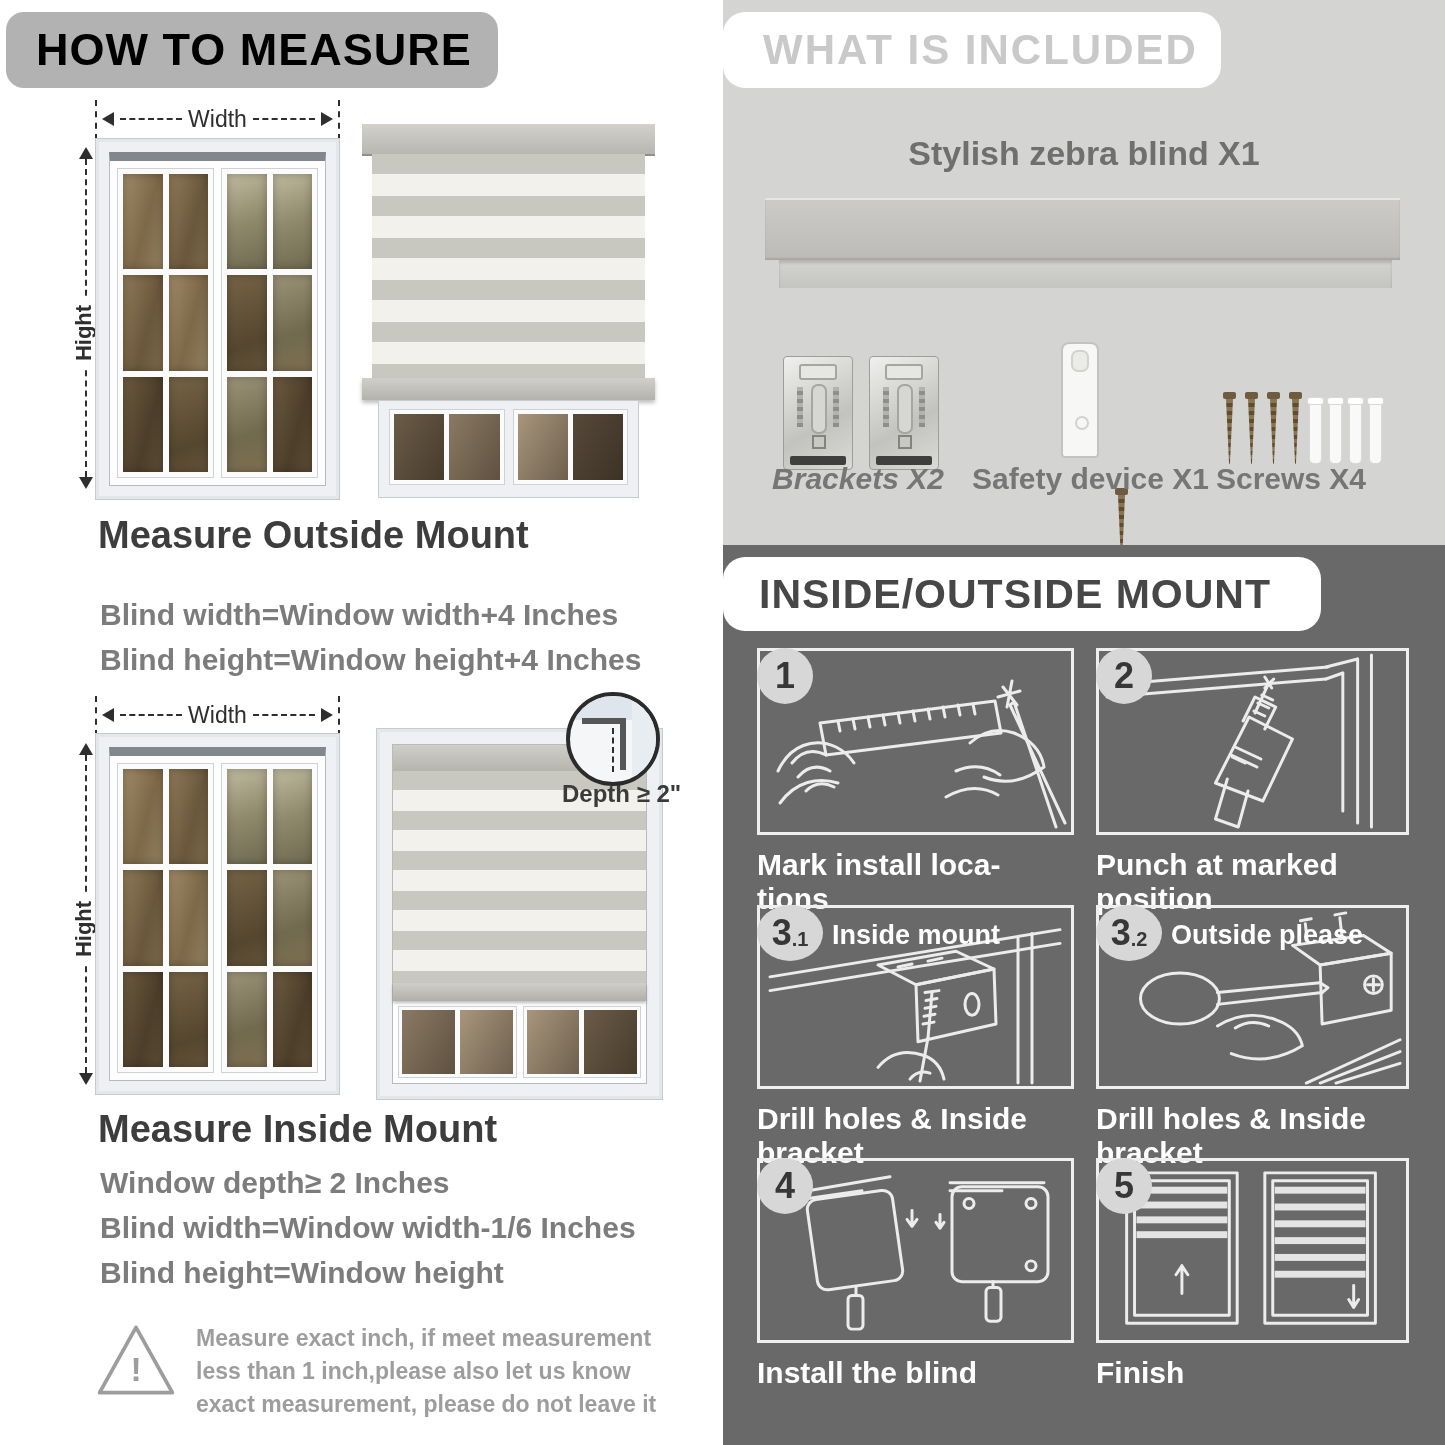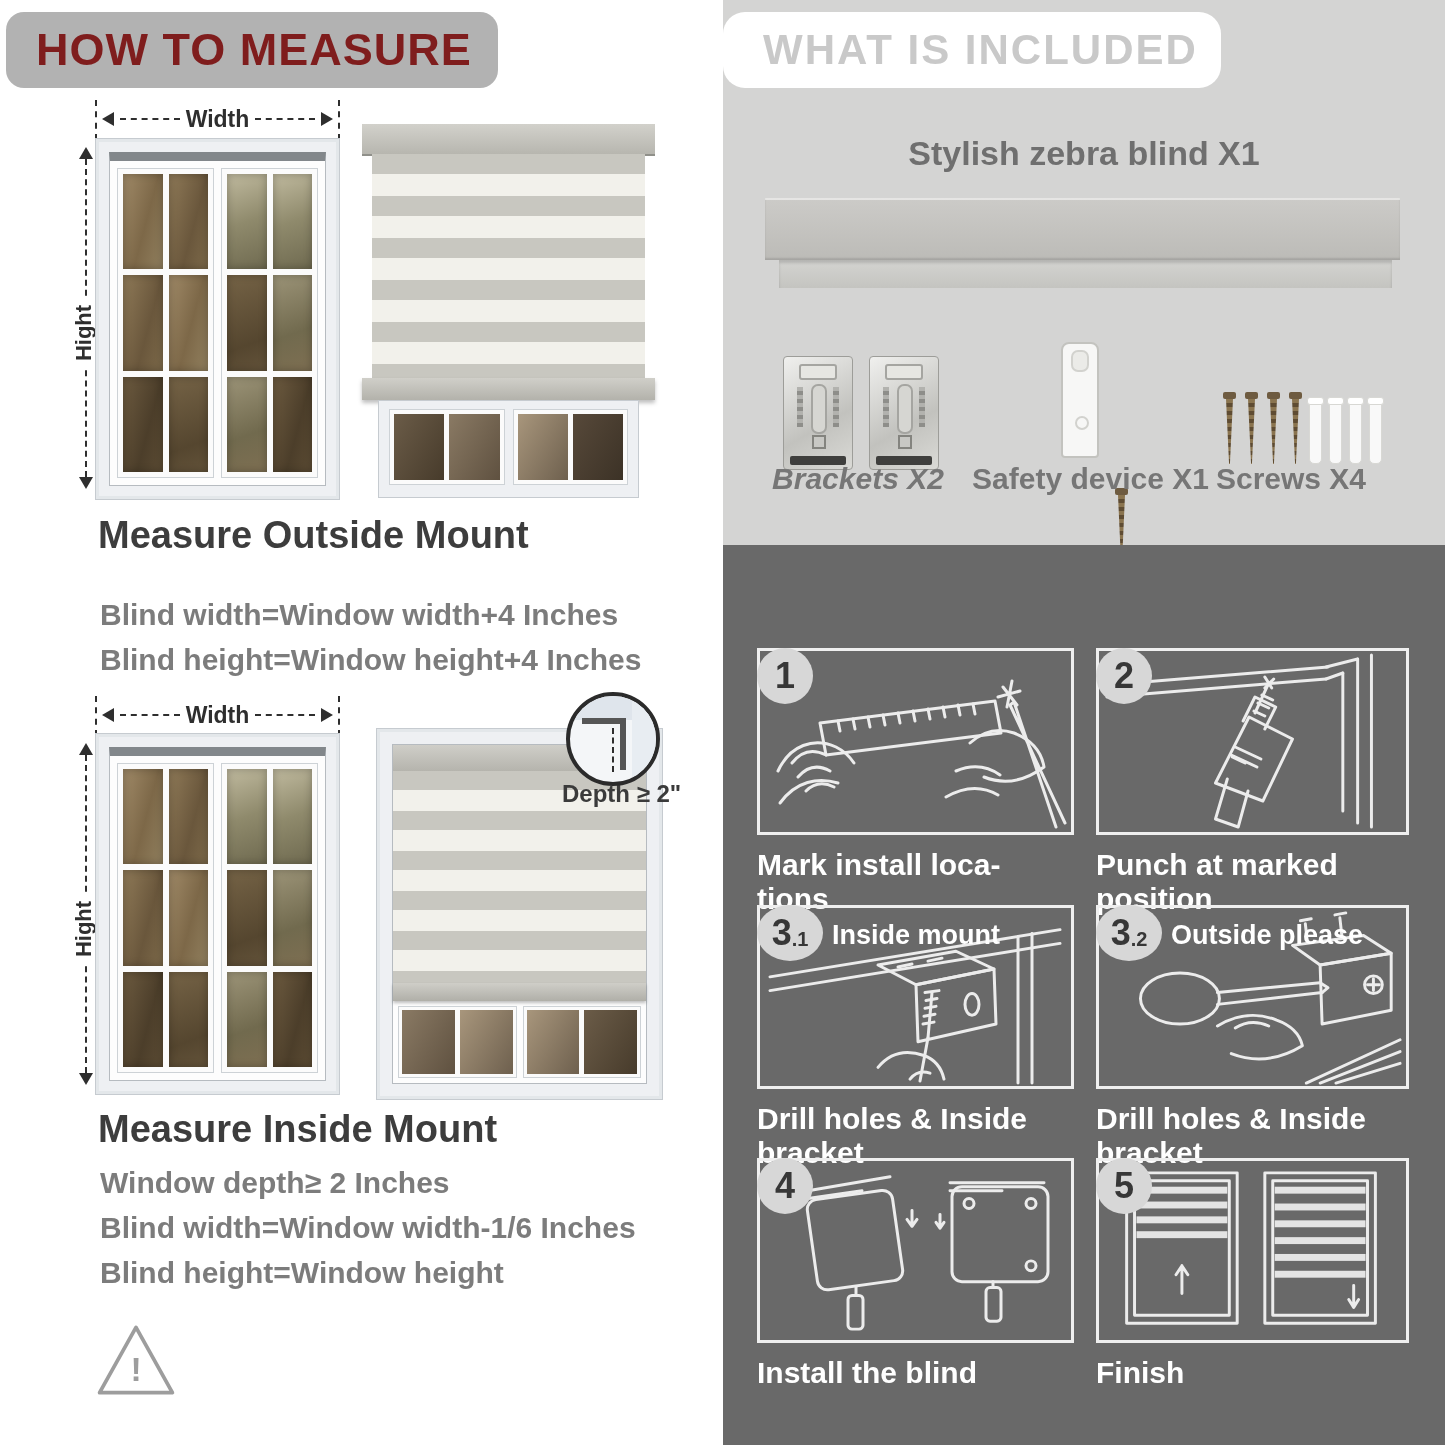--- a/index.html
+++ b/index.html
@@ -2,26 +2,26 @@
 <html><head>
 <meta charset="utf-8">
 <style>
   html,body{margin:0;padding:0;background:#fff;}
   .page{position:relative;width:1445px;height:1445px;background:#ffffff;overflow:hidden;
         font-family:"Liberation Sans", sans-serif;}
   .abs{position:absolute;}
 
   
   .htm-badge{left:6px;top:12px;width:492px;height:76px;background:#b2b2b2;border-radius:18px;
-    color:#7f1d1d;font-size:45px;font-weight:bold;line-height:76px;padding-left:30px;letter-spacing:1px;box-sizing:border-box;}
+    color:#000000;font-size:45px;font-weight:bold;line-height:76px;padding-left:30px;letter-spacing:1px;box-sizing:border-box;}
   .sec-title{font-size:38px;font-weight:bold;color:#3d3d3d;}
   .sec-lines{font-size:30px;font-weight:bold;color:#7c7c7c;line-height:45px;}
 
   
-  .h-measure{display:flex;align-items:center;color:#2e2e2e;font-size:23px;font-weight:bold;height:30px;}
+  .h-measure{display:flex;align-items:center;color:#2e2e2e;font-size:23px;font-weight:normal;height:30px;}
   .h-measure .dash{flex:1;border-top:2px dashed #2e2e2e;margin:0 6px;height:0;}
   .tri-l{width:0;height:0;border:7px solid transparent;border-right:12px solid #2e2e2e;}
   .tri-r{width:0;height:0;border:7px solid transparent;border-left:12px solid #2e2e2e;}
   .h-measure::before,.h-measure::after{content:"";position:absolute;top:-4px;height:40px;border-left:2px dashed #2e2e2e;}
   .h-measure::before{left:0;} .h-measure::after{right:0;}
   .v-measure{display:flex;flex-direction:column;align-items:center;}
   .v-measure .vdash{flex:1;border-left:2px dashed #2e2e2e;width:0;}
   .tri-t{width:0;height:0;border:7px solid transparent;border-bottom:12px solid #2e2e2e;}
   .tri-b{width:0;height:0;border:7px solid transparent;border-top:12px solid #2e2e2e;}
   .v-label{position:absolute;left:-26px;top:50%;transform:rotate(-90deg);transform-origin:center;
@@ -255,20 +255,21 @@
   <div class="abs sec-lines" style="left:100px;top:1160px;">
     <div>Window depth≥ 2 Inches</div>
     <div>Blind width=Window width-1/6 Inches</div>
     <div>Blind height=Window height</div>
   </div>
 
   <svg class="abs" style="left:94px;top:1318px;" width="84" height="84" viewBox="0 0 90 90">
     <path d="M45 10 L84 80 L6 80 Z" fill="none" stroke="#9d9d9d" stroke-width="4" stroke-linejoin="round"></path>
     <text x="45" y="68" text-anchor="middle" font-size="36" font-weight="bold" fill="#9d9d9d">!</text>
   </svg>
+  <div class="abs warn-text" style="left:196px;top:1322px;">Measure exact inch, if meet measurement less than 1 inch,please also let us know exact measurement, please do not leave it</div>
 
   <div class="abs included-section">
     <div class="abs wii-badge">WHAT IS INCLUDED</div>
     <div class="abs product-label">Stylish zebra blind X1</div>
 
     <div class="abs rail-top"></div>
     <div class="abs rail-bot"></div>
 
     <div class="abs" style="left:60px;top:356px;display:flex;gap:16px;">
       <div class="bracket">
@@ -322,20 +323,21 @@
       <div class="anchor"></div>
         <div class="anchor"></div>
     </div>
 
     <div class="abs item-label" style="left:30px;top:462px;width:210px;font-style:italic;">Brackets X2</div>
     <div class="abs item-label" style="left:240px;top:462px;width:255px;">Safety device X1</div>
     <div class="abs item-label" style="left:468px;top:462px;width:200px;text-align:center;">Screws X4</div>
   </div>
 
   <div class="abs mount-section">
+    <div class="abs iom-badge">INSIDE/OUTSIDE MOUNT</div>
 
     <div class="step s1">
       <div class="panel h187">
         <svg viewBox="0 0 311 181" preserveAspectRatio="none">
           <g class="lineart">
             <path d="M60 72 L235 50 L241 82 L66 104 Z"></path>
             <path d="M78 70 l2 10 M93 68 l2 10 M108 66 l2 10 M123 64 l2 10 M138 62 l2 10 M153 60 l2 10 M168 58 l2 10 M183 56 l2 10 M198 54 l2 10 M213 53 l2 10"></path>
             <path d="M243 36 l14 18 M252 30 l-5 26 M238 46 l22 -6"></path>
             <path d="M305 172 L250 54 M296 176 L254 51 M250 54 L254 51"></path>
             <path d="M18 120 C30 94 54 86 76 96 C84 100 90 106 94 112"></path>

